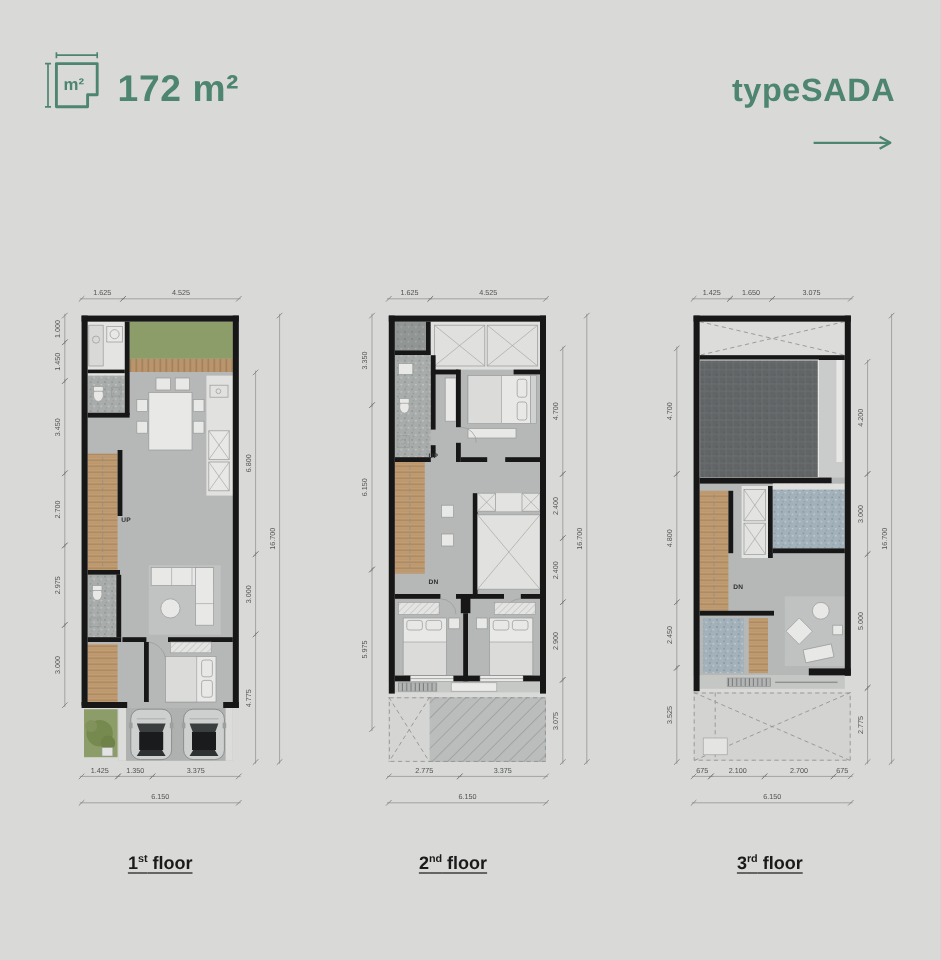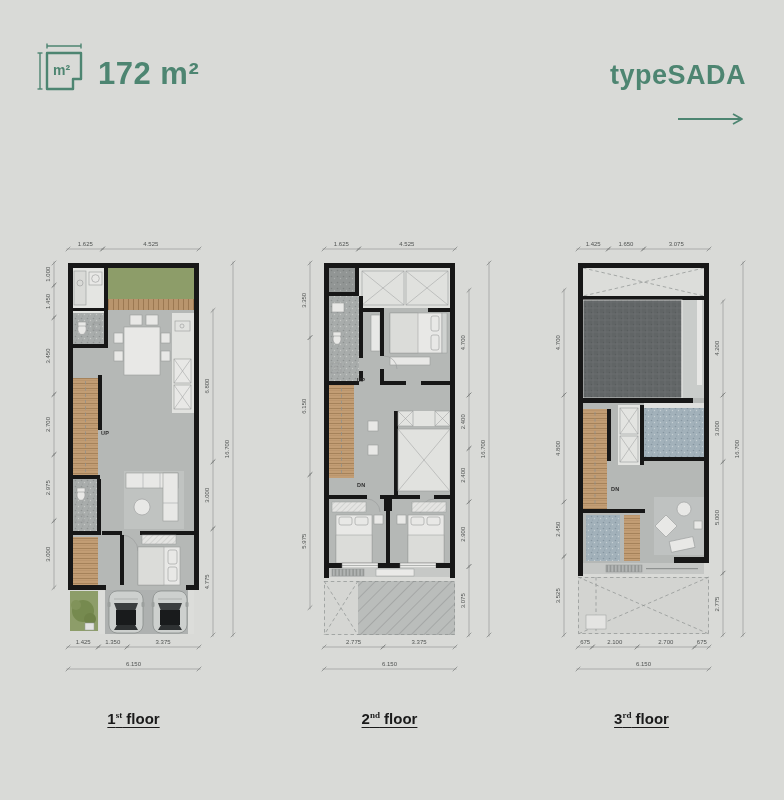--- a/index.html
+++ b/index.html
@@ -9,21 +9,21 @@
   .accStroke{stroke:var(--acc,#4d8571);}
   .accFill{fill:var(--acc,#4d8571);}
   .hdr-area{position:absolute;left:98px;top:46px;font-size:31px;font-weight:600;letter-spacing:.5px;}
   .hdr-type{position:absolute;right:38px;top:50px;font-size:27px;font-weight:700;letter-spacing:.5px;}
   .hdr-icon{position:absolute;left:34px;top:38px;}
   .hdr-arrow{position:absolute;left:676px;top:112px;}
   .plan-wrap{position:absolute;top:233px;}
   .flabel{position:absolute;top:710px;width:131px;text-align:center;font-size:15px;
           font-weight:700;color:#1a1a1a;}
   .flabel .ul{text-decoration:underline;text-underline-offset:3px;text-decoration-thickness:1px;}
-  .flabel sup{font-size:9px;font-family:Liberation Serif, serif;}
+  .flabel sup{font-size:9px;}
   svg{display:block;}
   svg text{font-family:"Liberation Sans",sans-serif;}
   .wall{fill:#171717;}
   .wfill{fill:#e8e8e6;stroke:#989b9a;stroke-width:.6;}
   .thin{fill:none;stroke:#989b9a;stroke-width:.6;}
   .xl{stroke:#9a9d9c;stroke-width:.5;}
   .dash{fill:none;stroke:#8d908f;stroke-width:.7;stroke-dasharray:3.5 2.8;}
   .stair-label{font-size:5.5px;fill:#2e2e2e;font-weight:700;letter-spacing:.3px;}
 </style>
 </head>
@@ -601,20 +601,20 @@
           <line x1="206.7" y1="32.3" x2="211.3" y2="27.7" stroke="#7c7f7e" stroke-width="0.7"></line>
           <line x1="206.7" y1="404.3" x2="211.3" y2="399.7" stroke="#7c7f7e" stroke-width="0.7"></line>
           <text x="205" y="216" text-anchor="middle" font-size="6" fill="#515453" transform="rotate(-90 205 216)">16.700</text>
         </g>
       </svg>
   </div>
 
   <div class="flabel" style="left:68px">
     <span class="ul"><span>1</span><sup>st</sup><span> floor</span></span>
   </div>
-  <div class="flabel" style="left:324px">
+  <div class="flabel" style="left:312px">
     <span class="ul"><span>2</span><sup>nd</sup><span> floor</span></span>
   </div>
   <div class="flabel" style="left:576px">
     <span class="ul"><span>3</span><sup>rd</sup><span> floor</span></span>
   </div>
 
 </div>
 
 </body></html>

